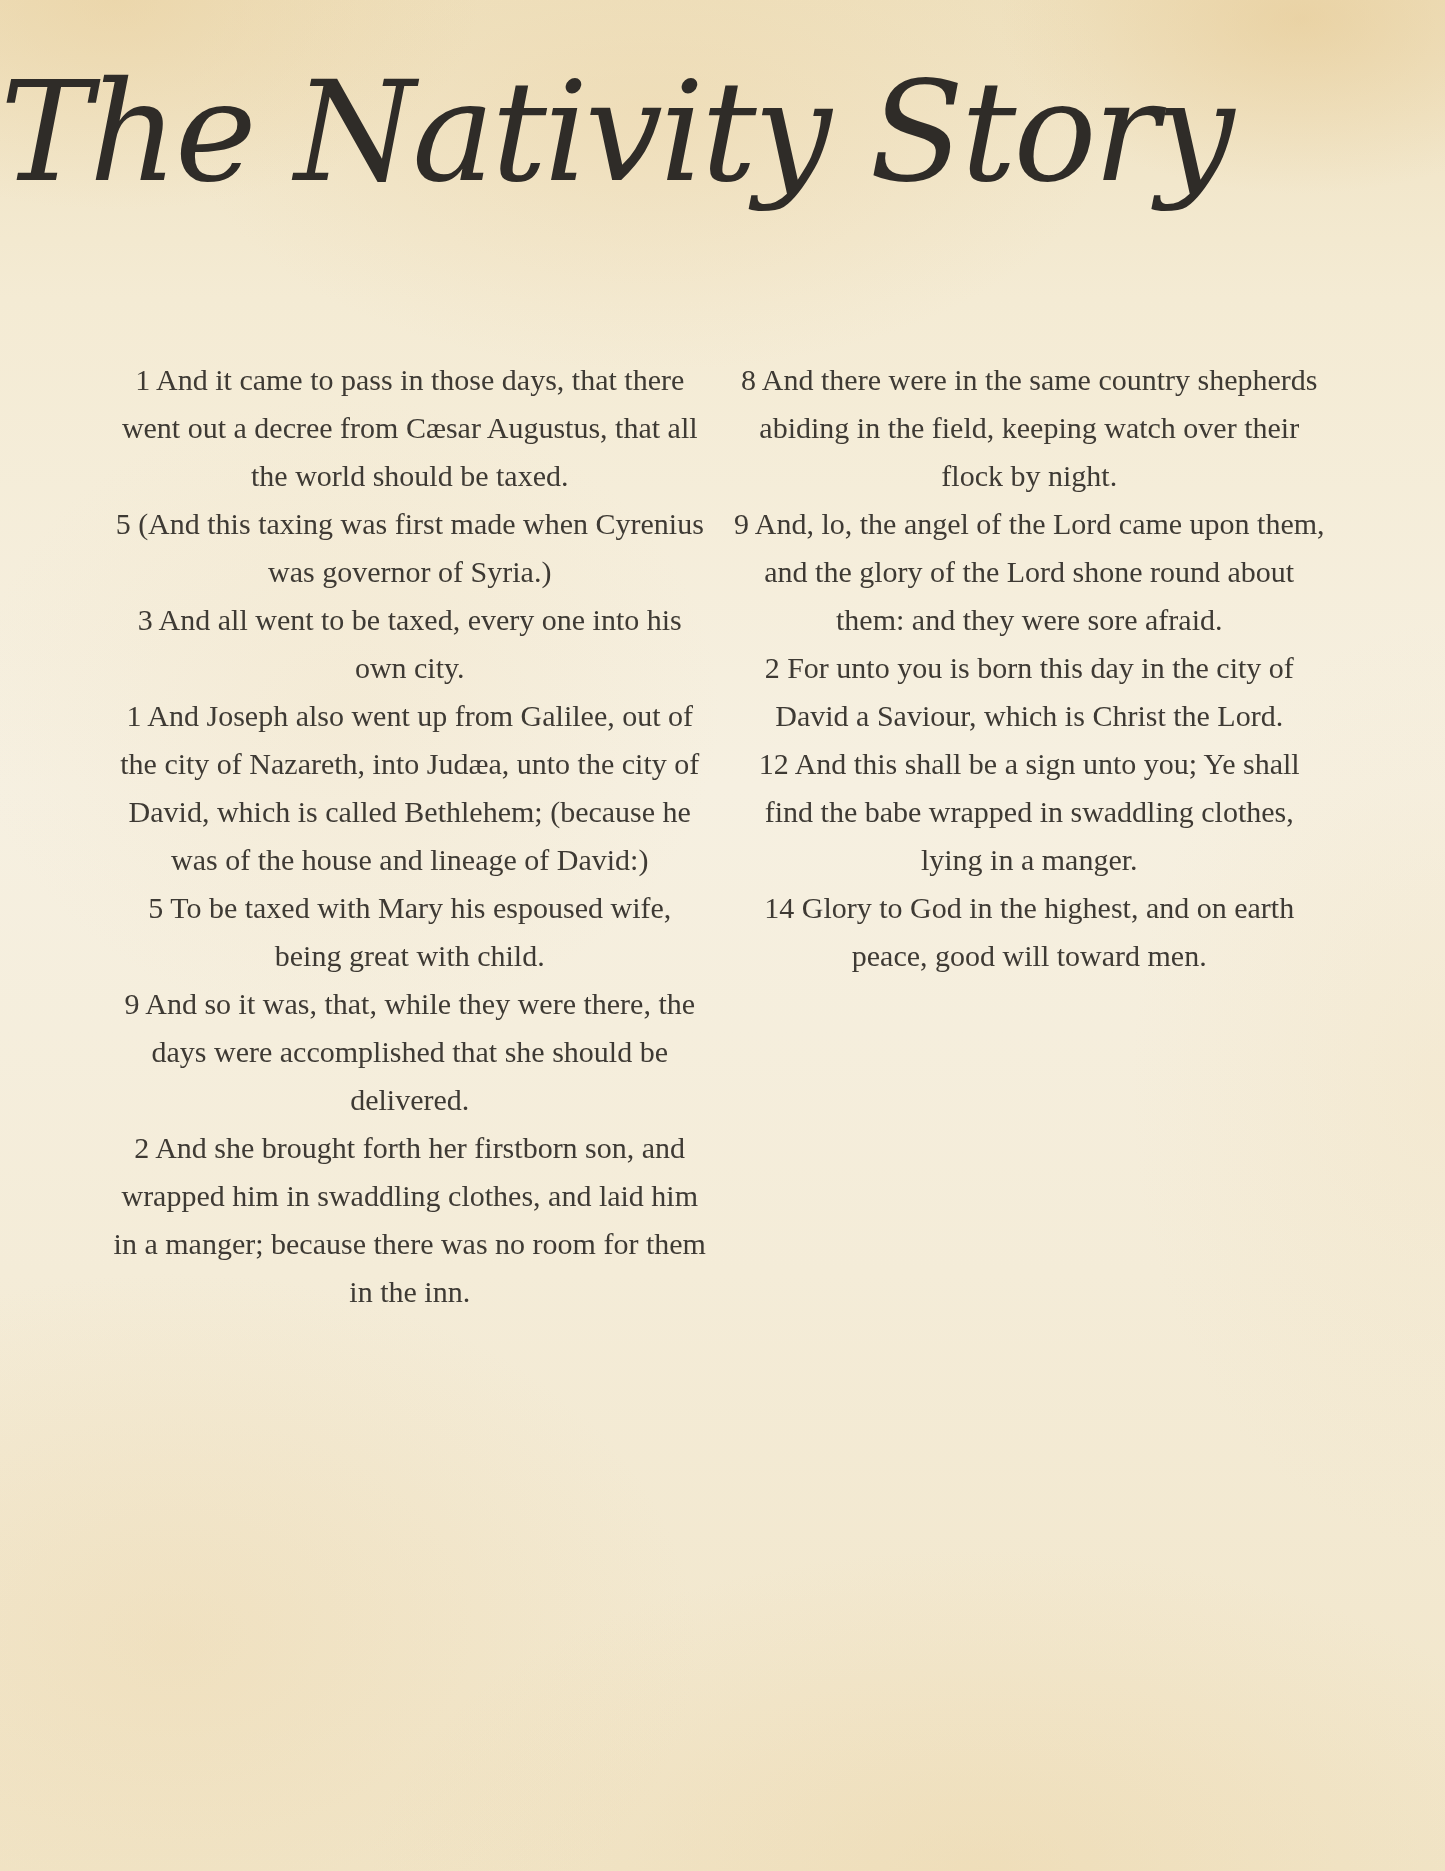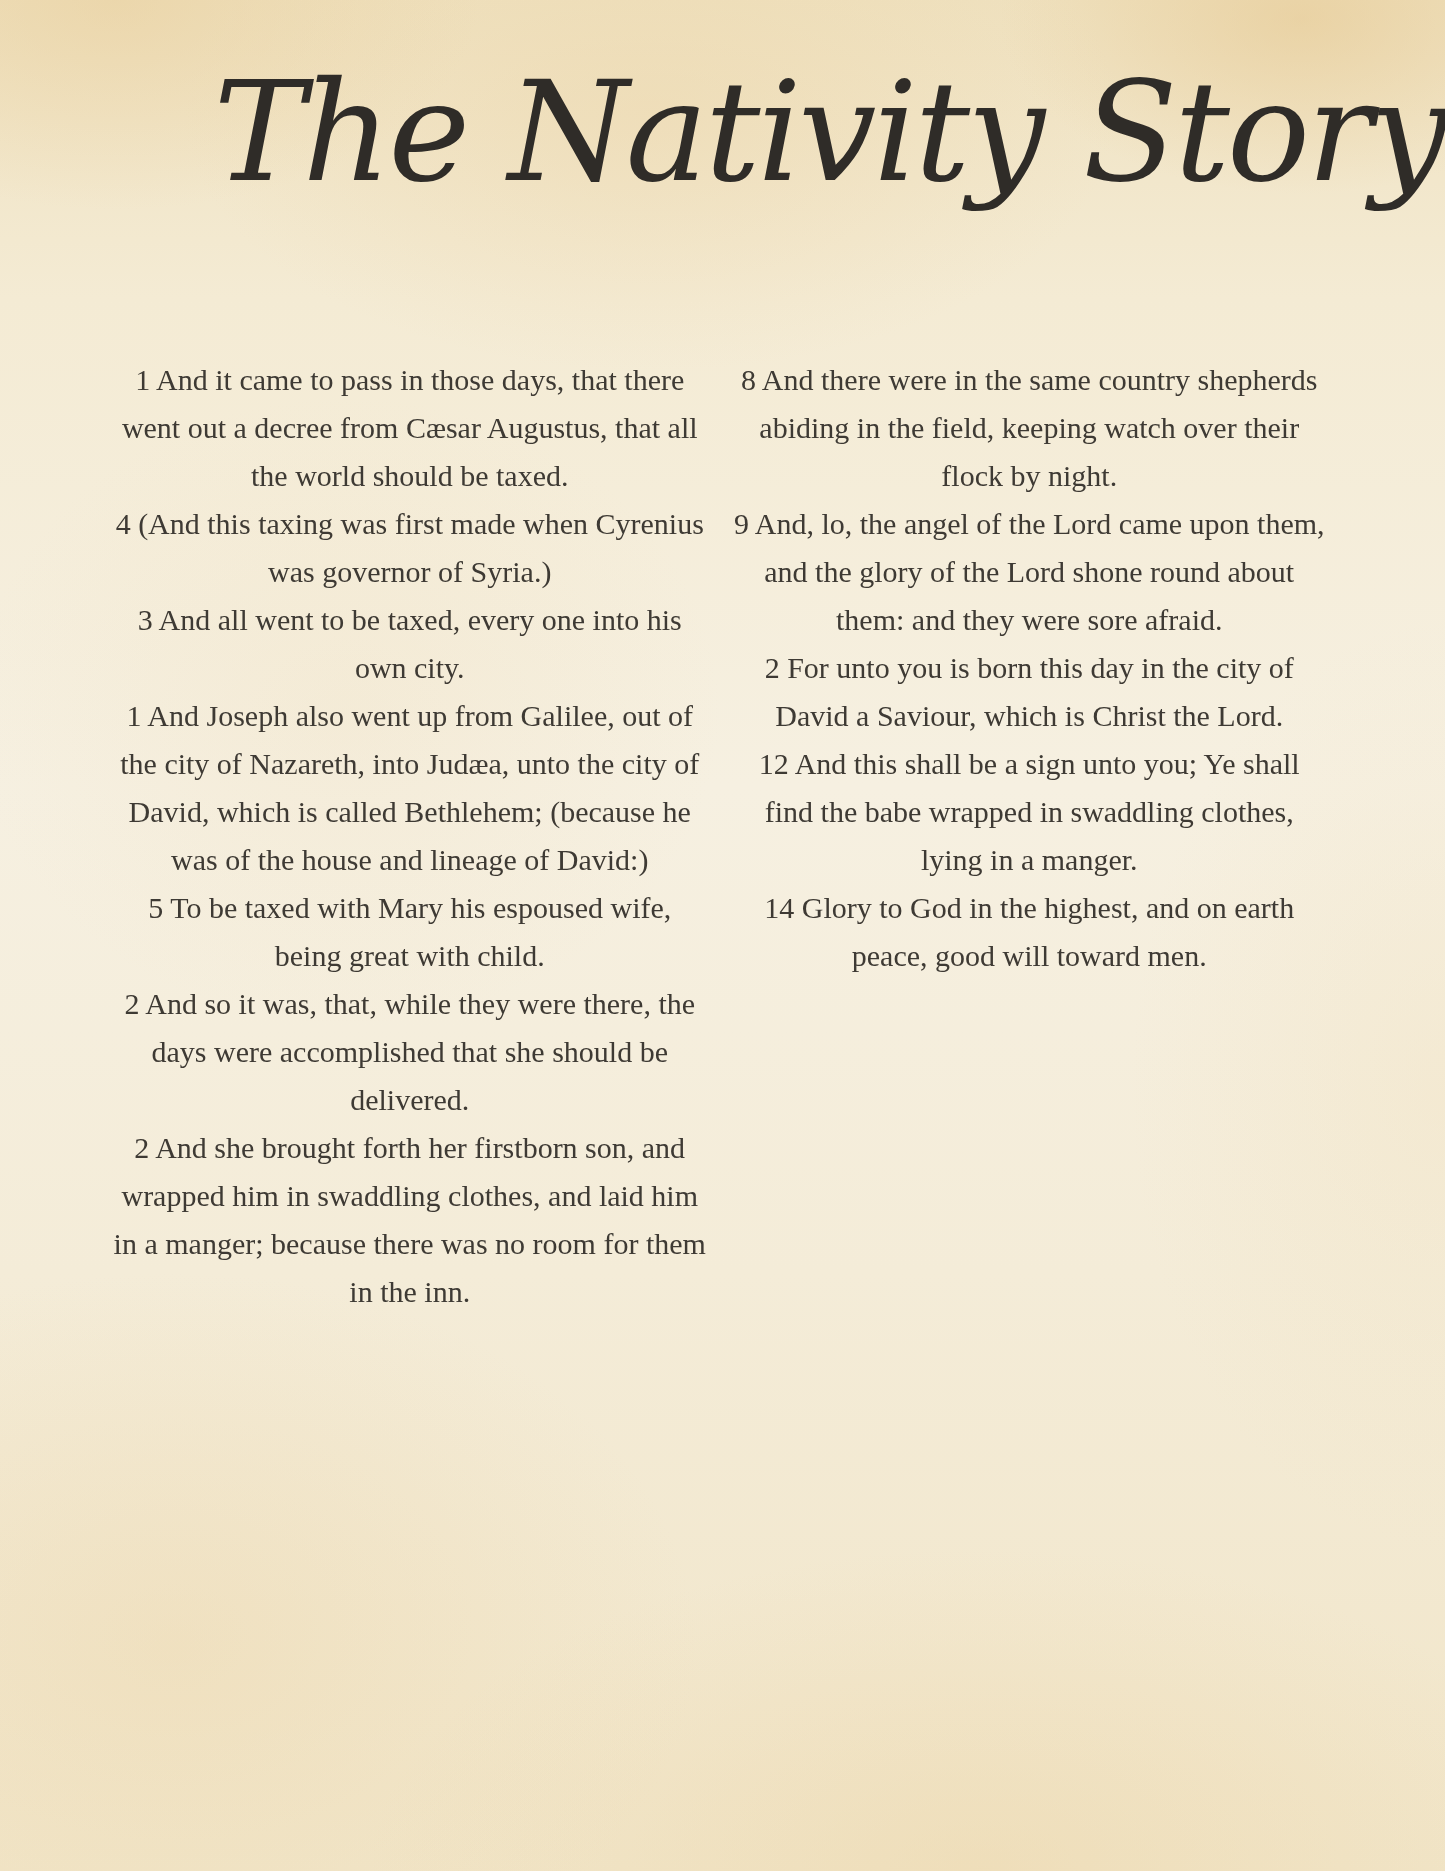--- a/index.html
+++ b/index.html
@@ -27,21 +27,21 @@
       radial-gradient(ellipse 820px 430px at 68% 100%,rgba(234,208,158,0.34), rgba(234,208,158,0) 75%),
       radial-gradient(ellipse 420px 620px at 100% 58%,rgba(240,221,182,0.25), rgba(240,221,182,0) 75%),
       linear-gradient(180deg, #efe1bf 0%, #f4ebd4 16%, #f6f0e1 42%, #f4ecd8 68%, #f1e5c8 100%);
   }
   .title {
     position: absolute;
     top: 52px;
     left: 0;
     width: 100%;
     margin: 0;
-    text-align: right;
+    text-align: left;
     font-family: "DejaVu Serif", serif;
     font-style: italic;
     font-weight: 400;
     font-size: 138px;
     letter-spacing: -3px;
     color: #2f2c28;
   }
   .columns {
     position: absolute;
     top: 356px;
@@ -65,25 +65,25 @@
 <body>
 
 <div class="page">
 
   <h1 class="title">The Nativity Story</h1>
 
   <div class="columns">
 
     <div class="col">
       <p class="verse">1 And it came to pass in those days, that there went out a decree from Cæsar Augustus, that all the world should be taxed.</p>
-      <p class="verse">4 (And this taxing was first made when Cyrenius was governor of Syria.)</p>
+      <p class="verse">5 (And this taxing was first made when Cyrenius was governor of Syria.)</p>
       <p class="verse">3 And all went to be taxed, every one into his own city.</p>
       <p class="verse">1 And Joseph also went up from Galilee, out of the city of Nazareth, into Judæa, unto the city of David, which is called Bethlehem; (because he was of the house and lineage of David:)</p>
       <p class="verse">5 To be taxed with Mary his espoused wife, being great with child.</p>
-      <p class="verse">2 And so it was, that, while they were there, the days were accomplished that she should be delivered.</p>
+      <p class="verse">9 And so it was, that, while they were there, the days were accomplished that she should be delivered.</p>
       <p class="verse">2 And she brought forth her firstborn son, and wrapped him in swaddling clothes, and laid him in a manger; because there was no room for them in the inn.</p>
     </div>
 
     <div class="col">
       <p class="verse">8 And there were in the same country shepherds abiding in the field, keeping watch over their flock by night.</p>
       <p class="verse">9 And, lo, the angel of the Lord came upon them, and the glory of the Lord shone round about them: and they were sore afraid.</p>
       <p class="verse">2 For unto you is born this day in the city of David a Saviour, which is Christ the Lord.</p>
       <p class="verse">12 And this shall be a sign unto you; Ye shall find the babe wrapped in swaddling clothes, lying in a manger.</p>
       <p class="verse">14 Glory to God in the highest, and on earth peace, good will toward men.</p>
     </div>

